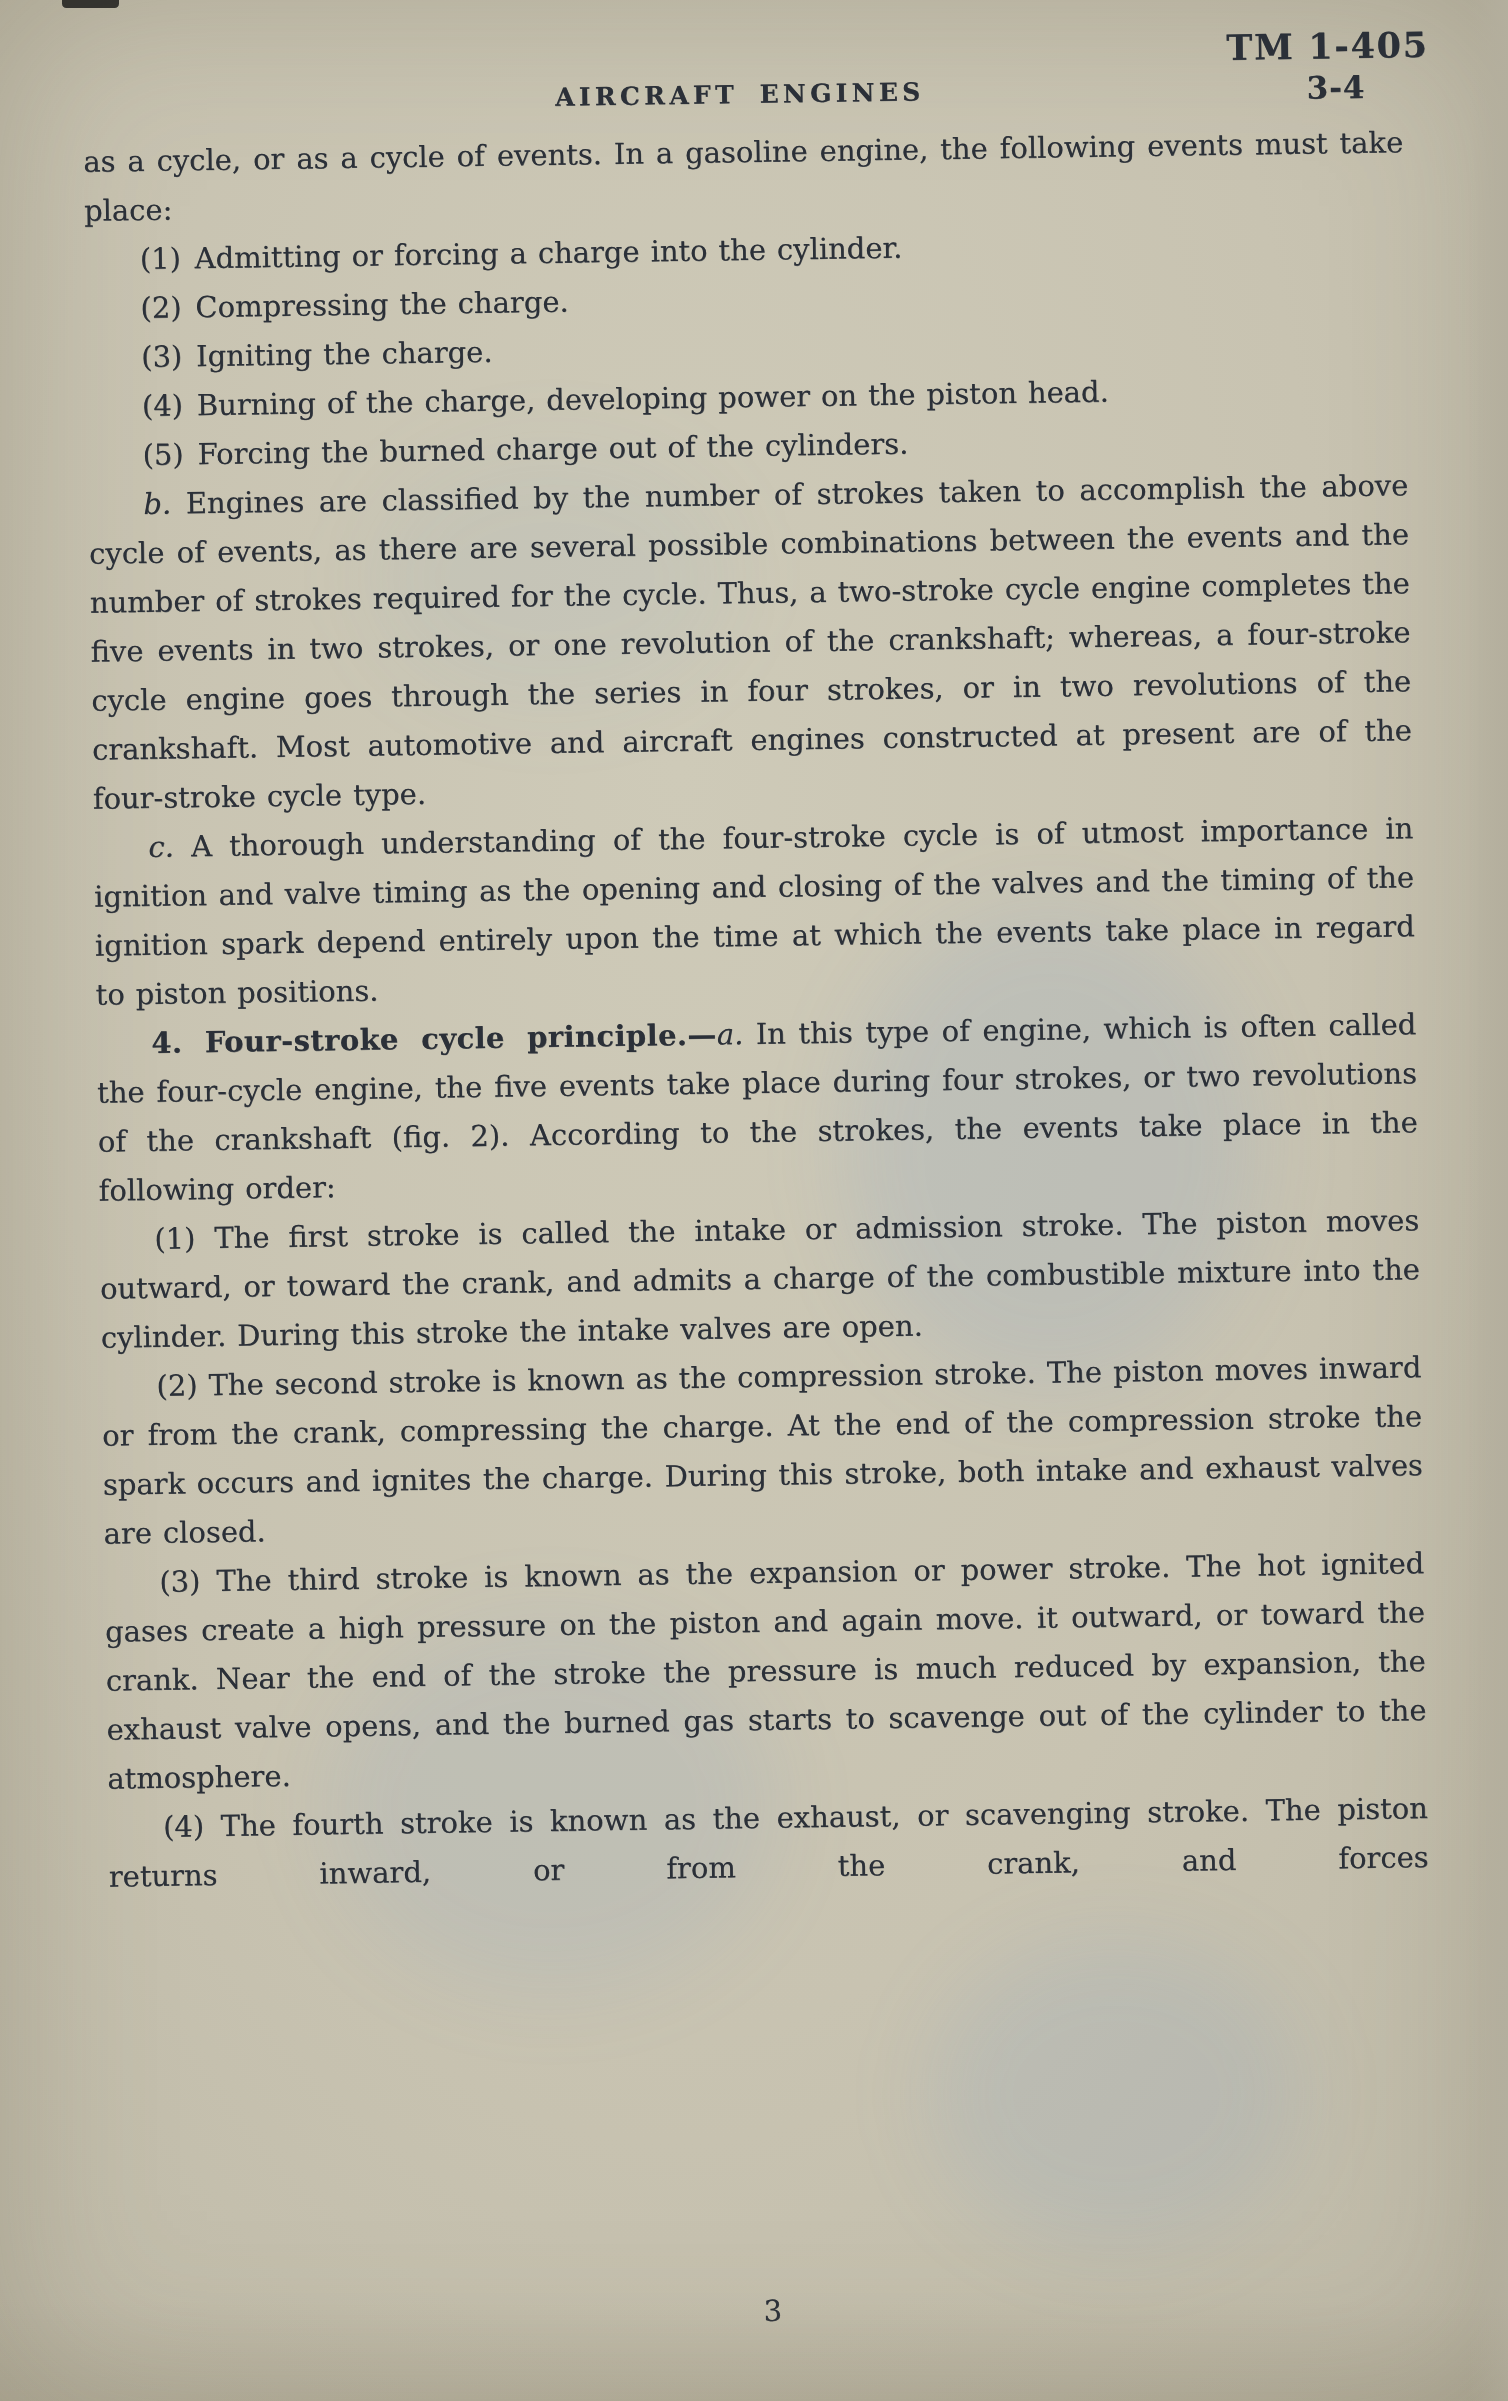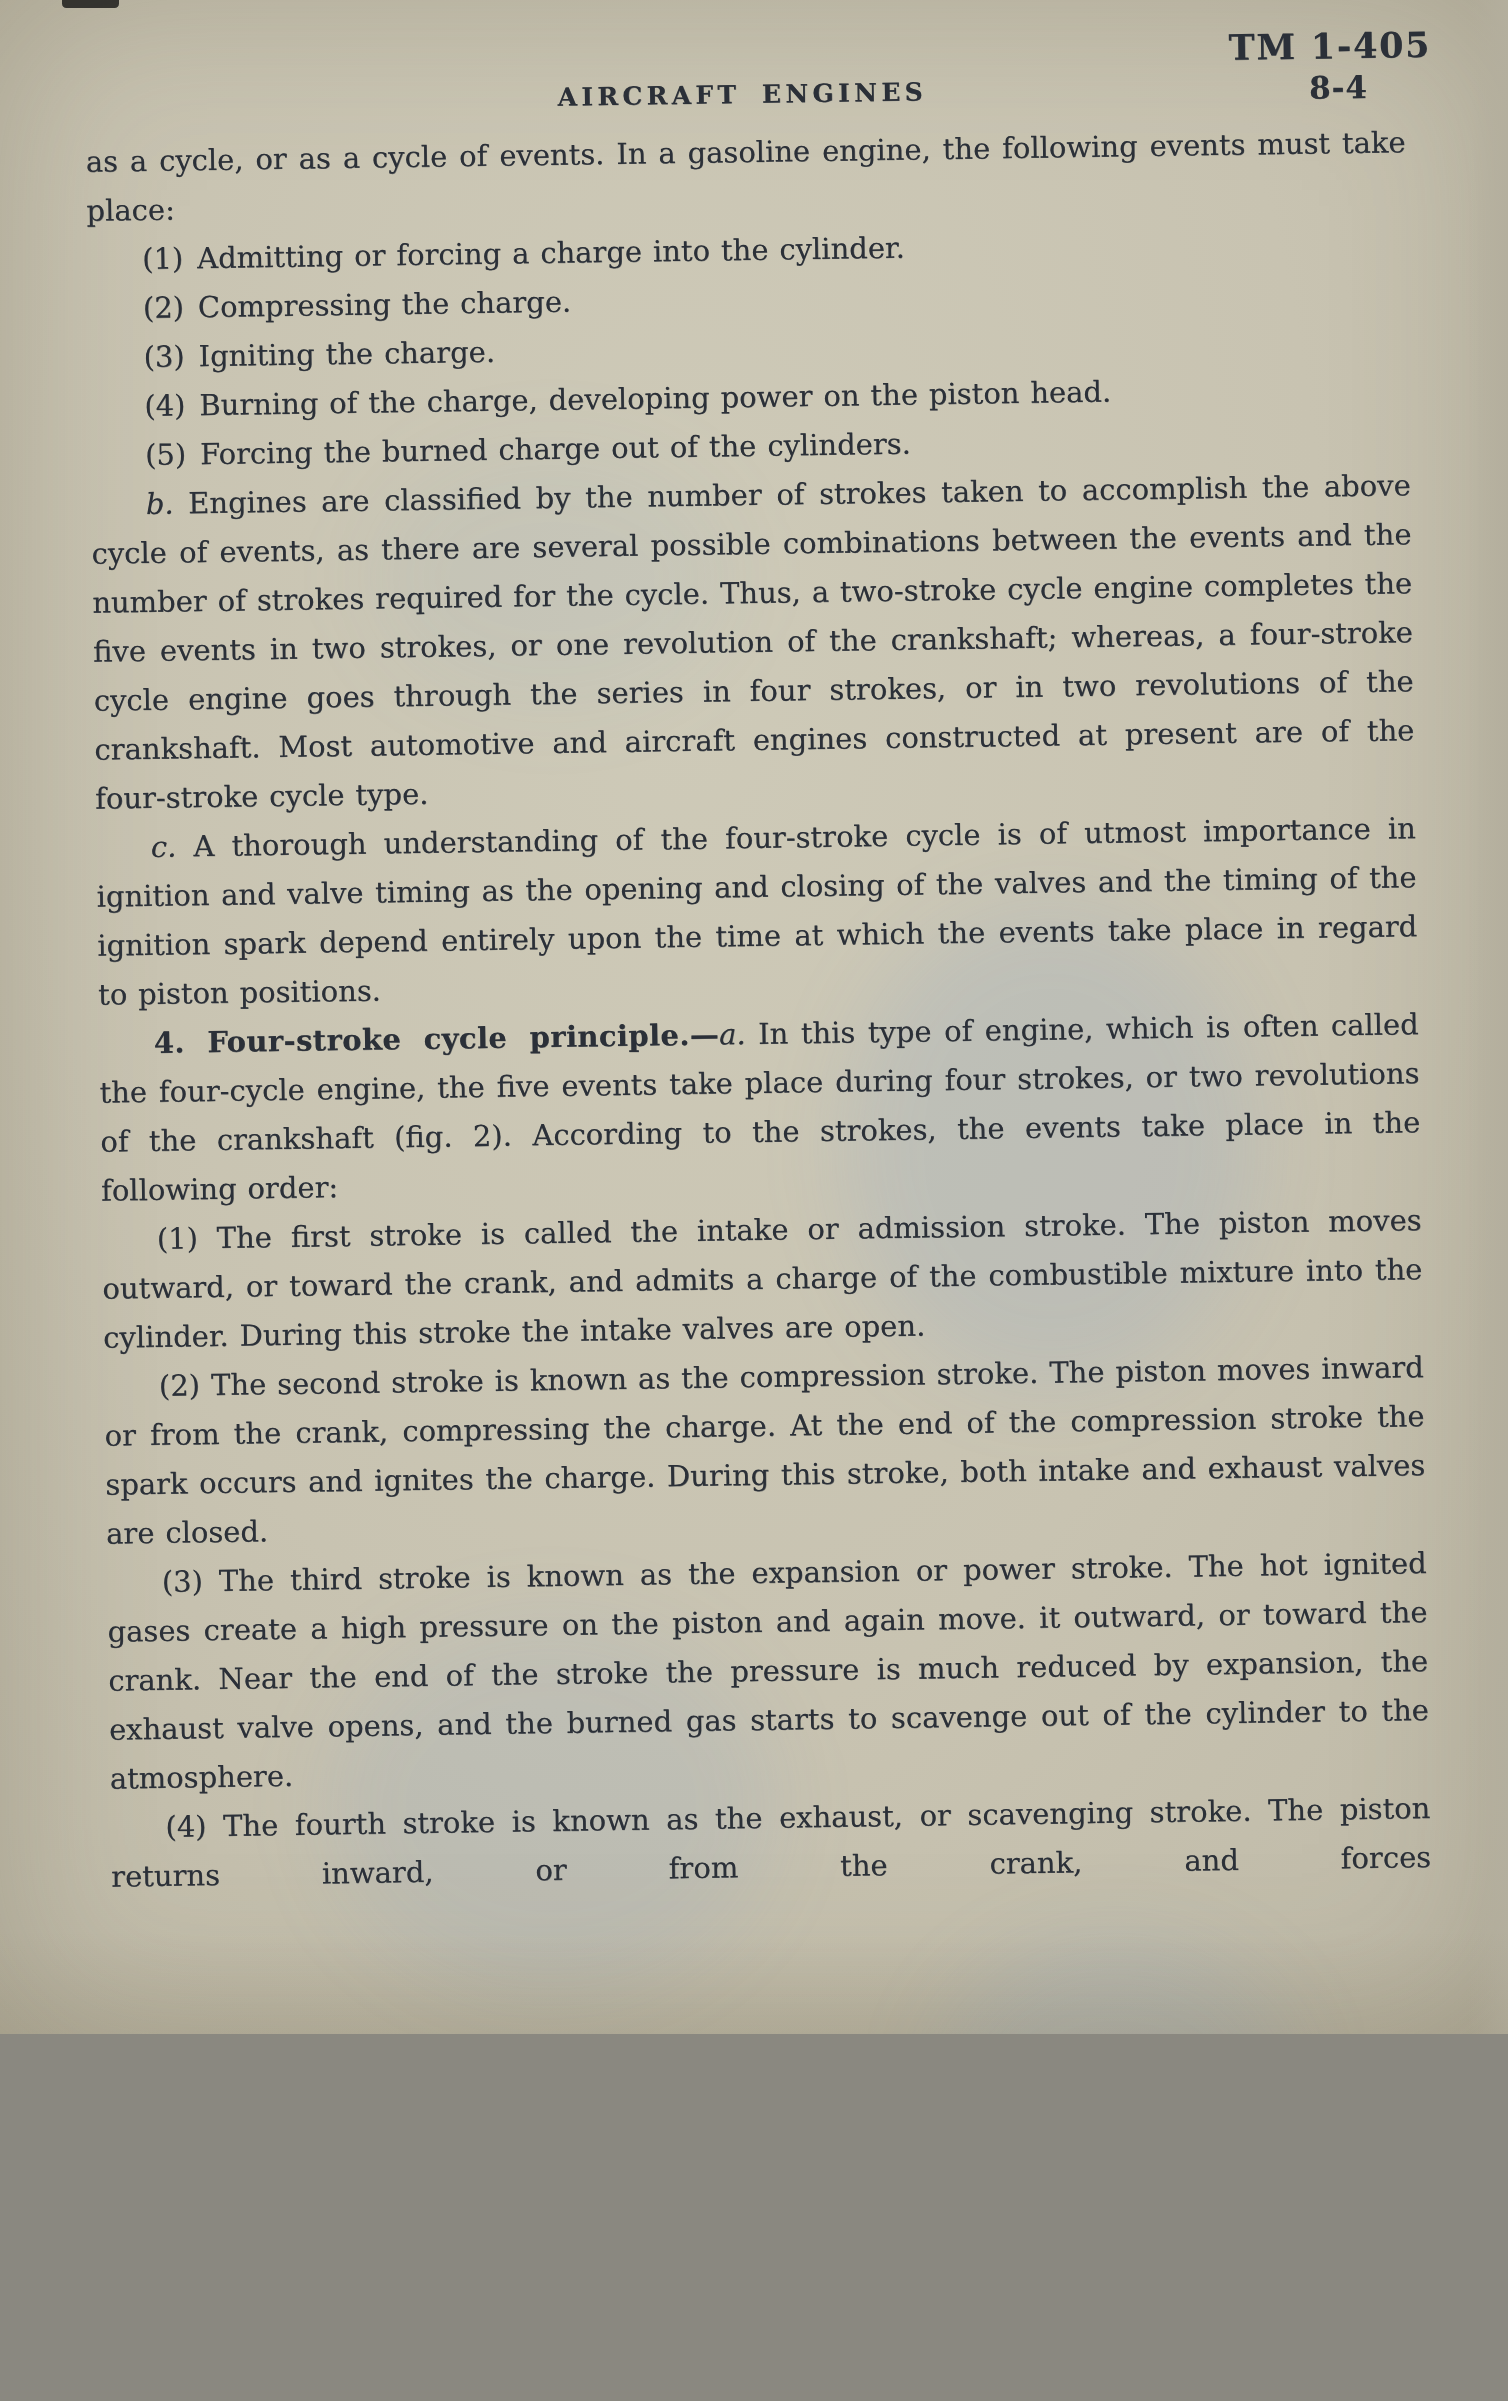--- a/index.html
+++ b/index.html
@@ -1,18 +1,18 @@
 <!DOCTYPE html>
 <html style="font-size:13.8px"><head>
 <meta charset="utf-8">
 <style>
   html,body{margin:0;padding:0;background:#8a8880;}
   .page{
     position:relative;
-    width:1509px;height:2034px;
+    width:1509px;height:2401px;
     margin:0 auto;
     overflow:hidden;
     background:
       radial-gradient(ellipse at 45% 32%, #cecab8 0%, #c8c3b1 55%, #beb9a7 100%);
     box-shadow: inset 0 0 172px rgba(92,86,64,0.28);
     font-family:"DejaVu Serif","Liberation Serif",serif;
     color:#2b3038;
   }
   
   .gutter{
@@ -90,21 +90,21 @@
 
 <div class="page">
   <div class="stain s1"></div>
   <div class="stain s2"></div>
   <div class="stain s3"></div>
   <div class="stain s4"></div>
 
   <div class="content ink">
 
     <div class="tm">TM 1-405</div>
-    <div class="range">8-4</div>
+    <div class="range">3-4</div>
     <div class="running">AIRCRAFT ENGINES</div>
 
     <div class="bodycol">
 
       <p><span>as a cycle, or as a cycle of events.  In a gasoline engine, the following events must take place:</span></p>
 
       <p class="indent"><span class="pnum">(1)</span><span>Admitting or forcing a charge into the cylinder.</span></p>
       <p class="indent"><span class="pnum">(2)</span><span>Compressing the charge.</span></p>
       <p class="indent"><span class="pnum">(3)</span><span>Igniting the charge.</span></p>
       <p class="indent"><span class="pnum">(4)</span><span>Burning of the charge, developing power on the piston head.</span></p>

